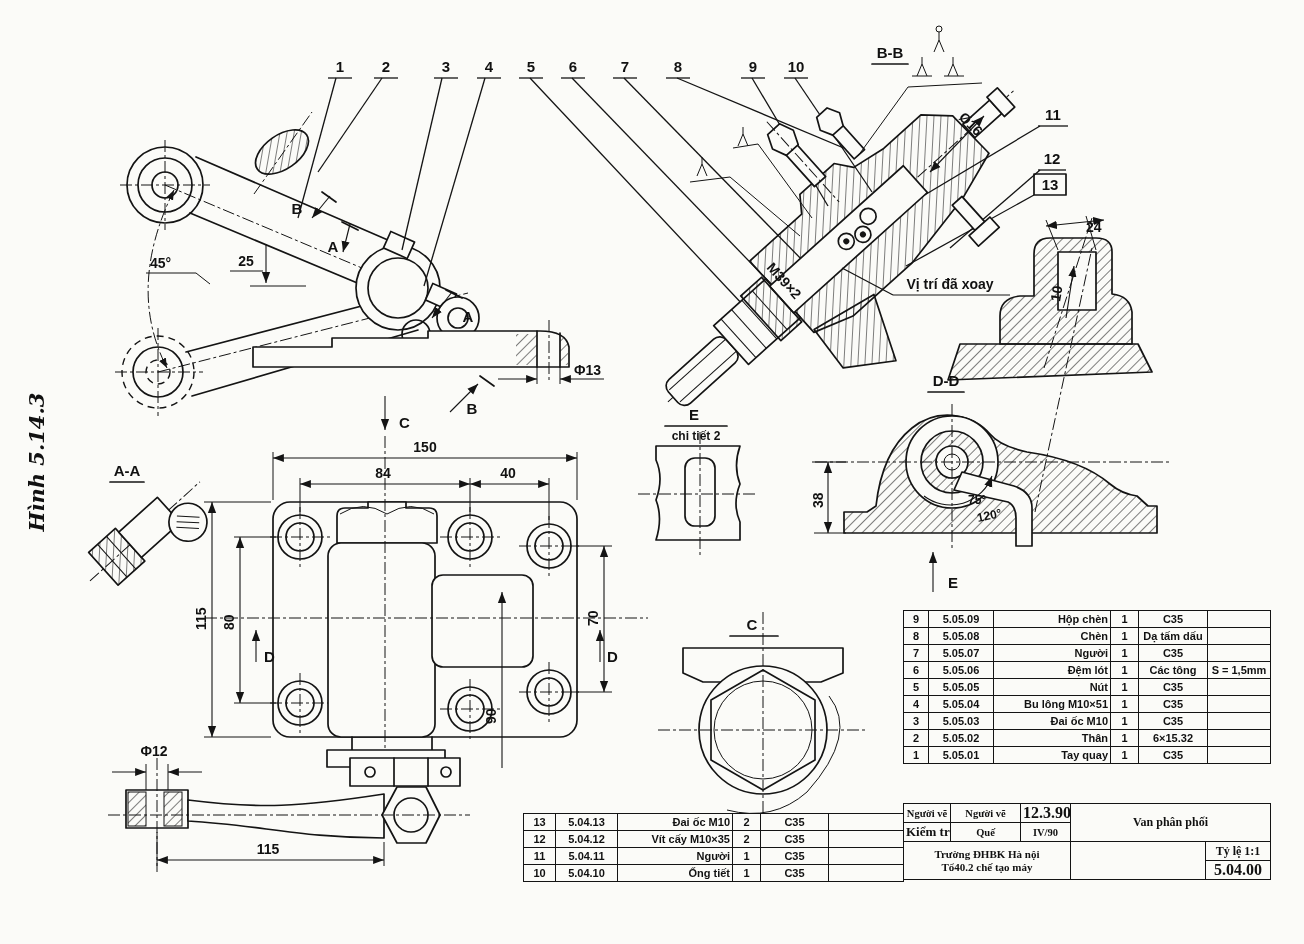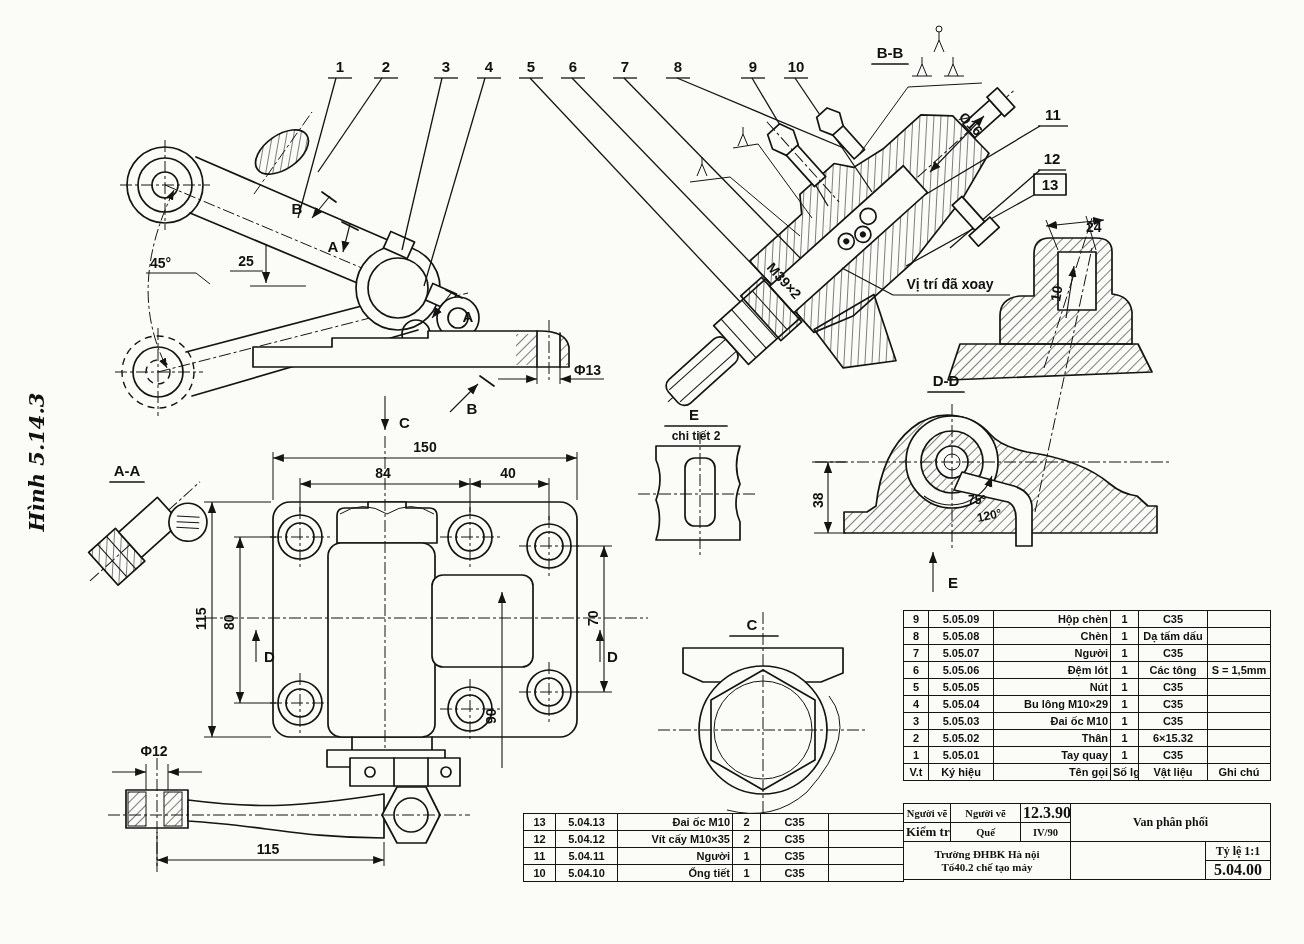--- a/index.html
+++ b/index.html
@@ -471,21 +471,21 @@
           <td>5</td>
           <td>5.05.05</td>
           <td class="l">Nút</td>
           <td>1</td>
           <td>C35</td>
           <td></td>
         </tr>
   <tr>
           <td>4</td>
           <td>5.05.04</td>
-          <td class="l">Bu lông M10×29</td>
+          <td class="l">Bu lông M10×51</td>
           <td>1</td>
           <td>C35</td>
           <td></td>
         </tr>
   <tr>
           <td>3</td>
           <td>5.05.03</td>
           <td class="l">Đai ốc M10</td>
           <td>1</td>
           <td>C35</td>
@@ -499,28 +499,20 @@
           <td>6×15.32</td>
           <td></td>
         </tr>
   <tr>
           <td>1</td>
           <td>5.05.01</td>
           <td class="l">Tay quay</td>
           <td>1</td>
           <td>C35</td>
           <td></td>
-        </tr>
-  <tr>
-          <td>V.t</td>
-          <td>Ký hiệu</td>
-          <td class="l">Tên gọi</td>
-          <td>Số lg</td>
-          <td>Vật liệu</td>
-          <td>Ghi chú</td>
         </tr>
 </tbody>
     </table>
 
 <table class="tbl" id="parts-left" style="left:523px;top:813px;width:380px;">
   <colgroup>
         <col style="width:32px">
         <col style="width:62px">
         <col style="width:115px">
         <col style="width:28px">

